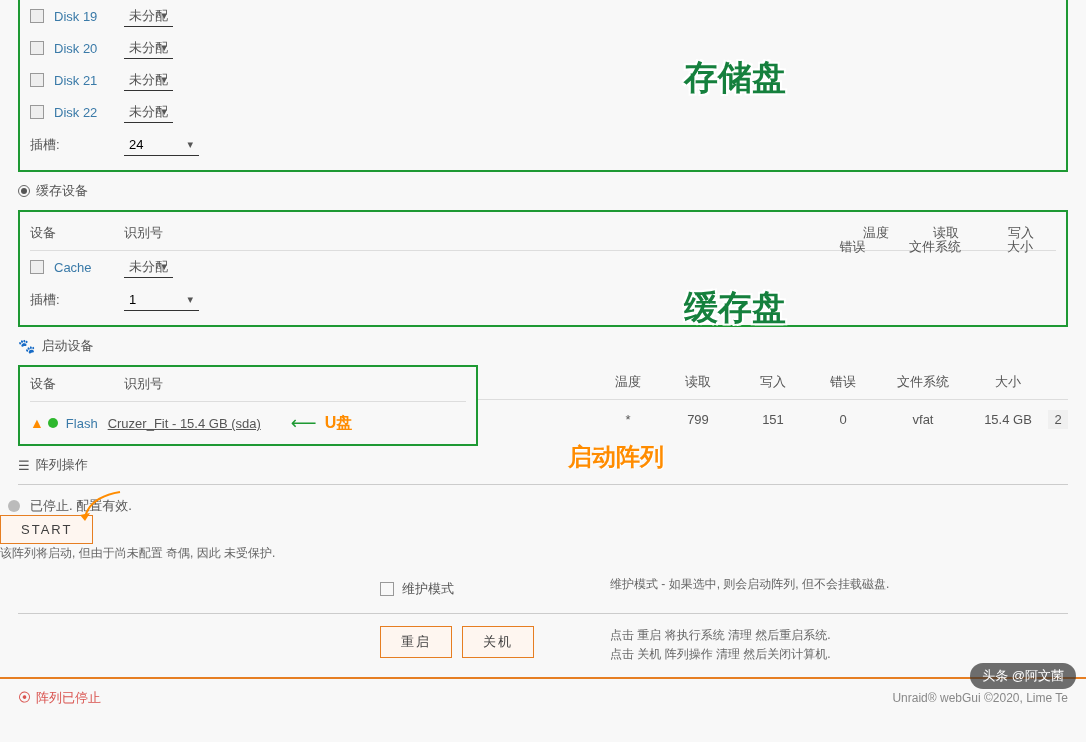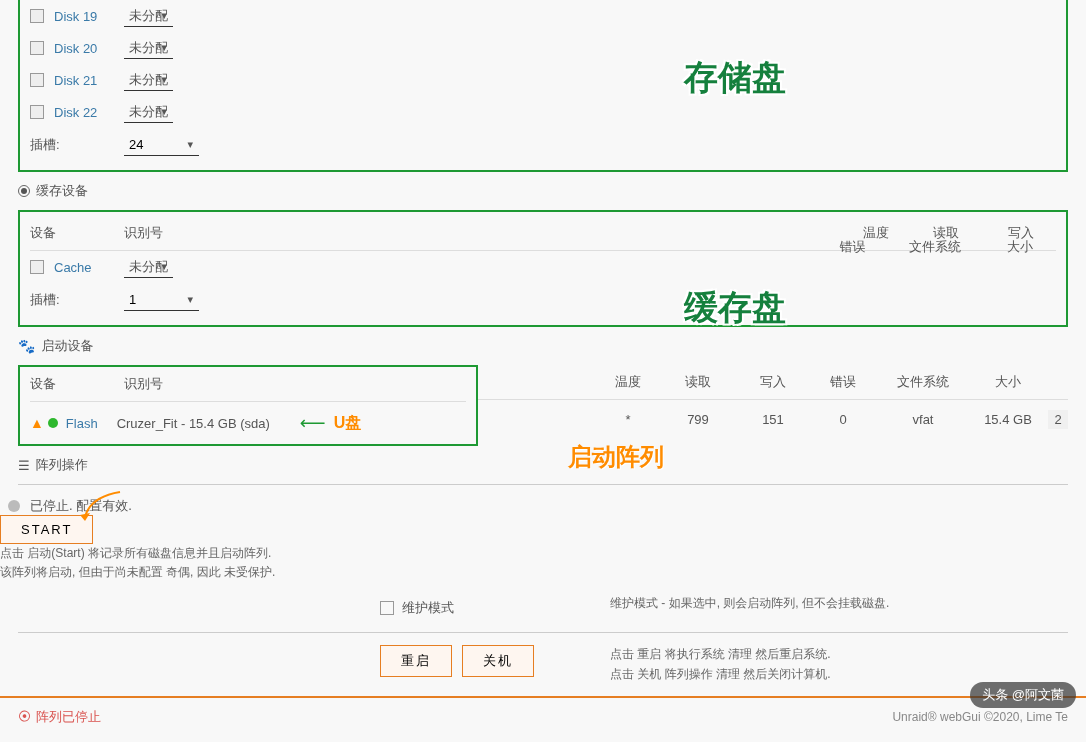--- a/index.html
+++ b/index.html
@@ -33,33 +33,33 @@
     .col-write { width: 70px; text-align: center; }
     .col-error { width: 70px; text-align: center; }
     .col-fs { width: 90px; text-align: center; }
     .col-size { width: 80px; text-align: center; }
     .col-extra { width: 20px; text-align: center; }
     
     .flash-row { display: flex; align-items: center; padding: 10px 0; }
     .warn-icon { color: #ff8c00; margin-right: 4px; font-size: 14px; }
     .green-dot { width: 10px; height: 10px; border-radius: 50%; background: #2eb82e; display: inline-block; margin-right: 8px; }
     .flash-link { color: #3a7aa8; }
-    .flash-id { color: #555; margin-left: 19px; }
+    .flash-id { color: #555; margin-left: 10px; text-decoration: underline; }
     
     .annotation-orange { color: #ff8c00; font-weight: bold; font-size: 16px; }
     .arrow-green { color: #1e9933; font-size: 18px; margin: 0 8px; }
     
     .ops-row { display: flex; padding: 12px 0; }
     .ops-left { width: 380px; display: flex; align-items: flex-start; padding-left: 8px; }
     .ops-mid { width: 230px; }
     .ops-right { flex: 1; font-size: 12px; color: #666; line-height: 1.6; }
     
     .gray-dot { width: 12px; height: 12px; border-radius: 50%; background: #bbb; display: inline-block; margin-right: 10px; margin-top: 3px; }
     
-    .btn-orange { border: 1px solid #e67e22; background: #fef6f0; color: #000000; padding: 6px 20px; font-size: 13px; cursor: pointer; letter-spacing: 2px; }
+    .btn-orange { border: 1px solid #e67e22; background: #fef6f0; color: #404040; padding: 6px 20px; font-size: 13px; cursor: pointer; letter-spacing: 2px; }
     
     .checkbox-row { display: flex; align-items: center; margin-top: 5px; }
     .chk { width: 14px; height: 14px; border: 1px solid #999; margin-right: 8px; }
     
     .btn-group { display: flex; gap: 10px; }
     
     .footer { border-top: 2px solid #e67e22; padding: 10px 18px; display: flex; justify-content: space-between; align-items: center; }
     .footer-left { color: #d9534f; font-size: 13px; display: flex; align-items: center; gap: 5px; }
     .footer-right { color: #888; font-size: 12px; }
     
@@ -195,21 +195,20 @@
       <span>已停止. 配置有效.</span>
     </div>
     <div class="ops-mid" style="position: relative;">
       <svg style="position:absolute; left: 80px; top: -28px; width: 50px; height: 40px;">
         <path d="M 40 5 Q 10 10 5 30" stroke="#ff8c00" stroke-width="2" fill="none"></path>
         <path d="M 0 28 L 5 34 L 10 26 Z" fill="#ff8c00"></path>
       </svg>
       <button class="btn-orange">START</button>
     </div>
     <div class="ops-right">
-      <div>点击 启动(Start) 将记录所有磁盘信息并且启动阵列.</div>
       <div>该阵列将启动, 但由于尚未配置 奇偶, 因此 未受保护.</div>
     </div>
   </div>
 
   <div class="ops-row section" style="padding-top:0; padding-bottom: 15px;">
     <div class="ops-left"></div>
     <div class="ops-mid">
       <div class="checkbox-row">
         <div class="chk"></div>
         <span>维护模式</span>

